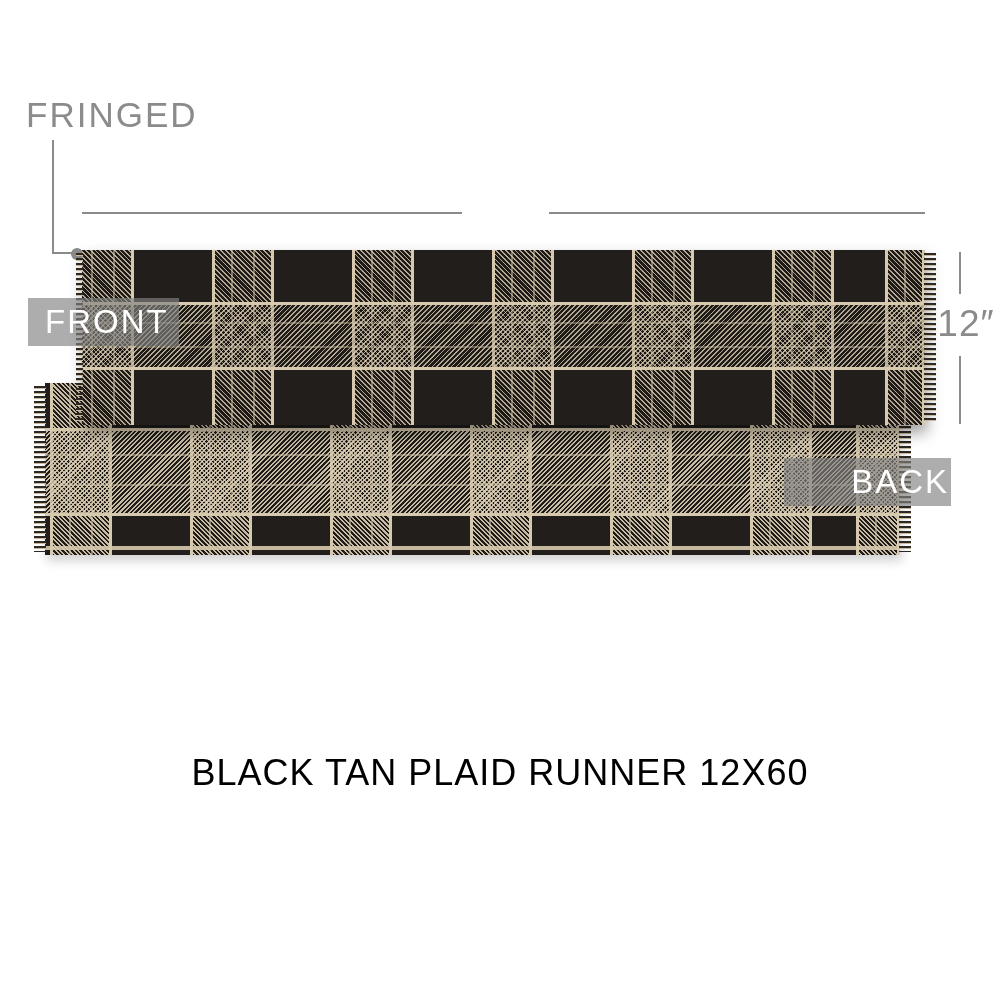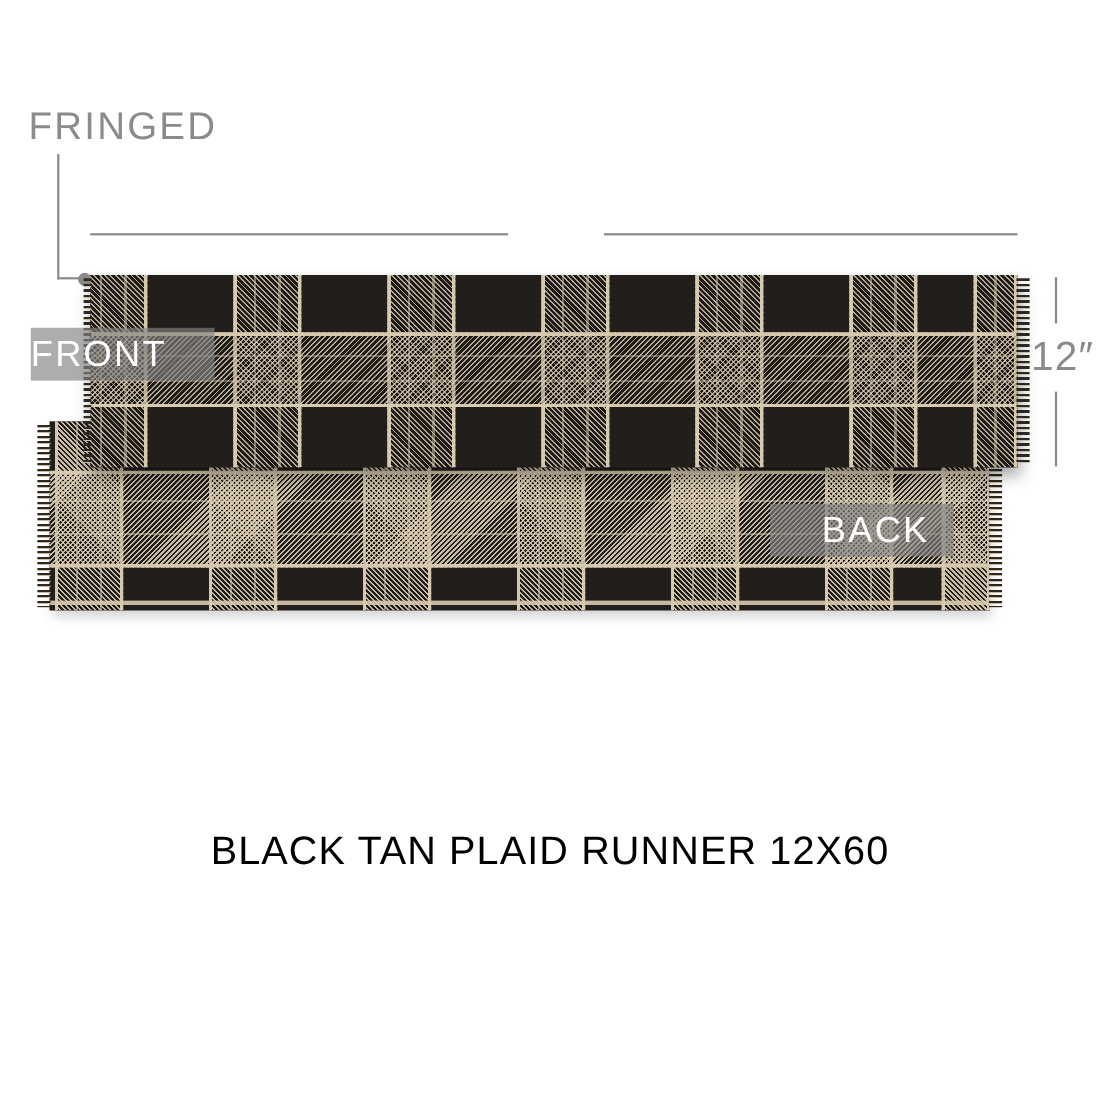--- a/index.html
+++ b/index.html
@@ -68,22 +68,22 @@
   
   .fringe{position:absolute;top:3px;bottom:3px;
     background-image:repeating-linear-gradient(180deg,#2b2723 0 2px,#c8b99d 2px 2.8px,rgba(0,0,0,0) 2.8px 5px);}
   .fringe-l{width:12px;left:-11px;}
   .fringe-r{width:12px;right:-11px;}
   .front .fringe-l{width:7px;left:-6px;}
 
   
   .badge{position:absolute;height:48px;background:rgba(131,131,131,0.66);color:#ffffff;
     font-size:33px;line-height:48px;letter-spacing:2px;z-index:3;box-sizing:border-box;font-weight:300;}
-  .badge-front{left:28px;top:298px;width:167px;text-align:left;}
-  .badge-back{left:700px;top:458px;width:167px;padding-right:22px;text-align:right;}
+  .badge-front{left:28px;top:298px;width:151px;padding-left:17px;text-align:left;}
+  .badge-back{left:784px;top:458px;width:167px;padding-right:2px;text-align:right;}
 </style>
 </head>
 <body>
 
 <div class="stage">
 
   <div class="runner back">
     <div class="fabric">
       <div class="vband" style="left:5px"></div>
       <div class="vband" style="left:145px"></div>

